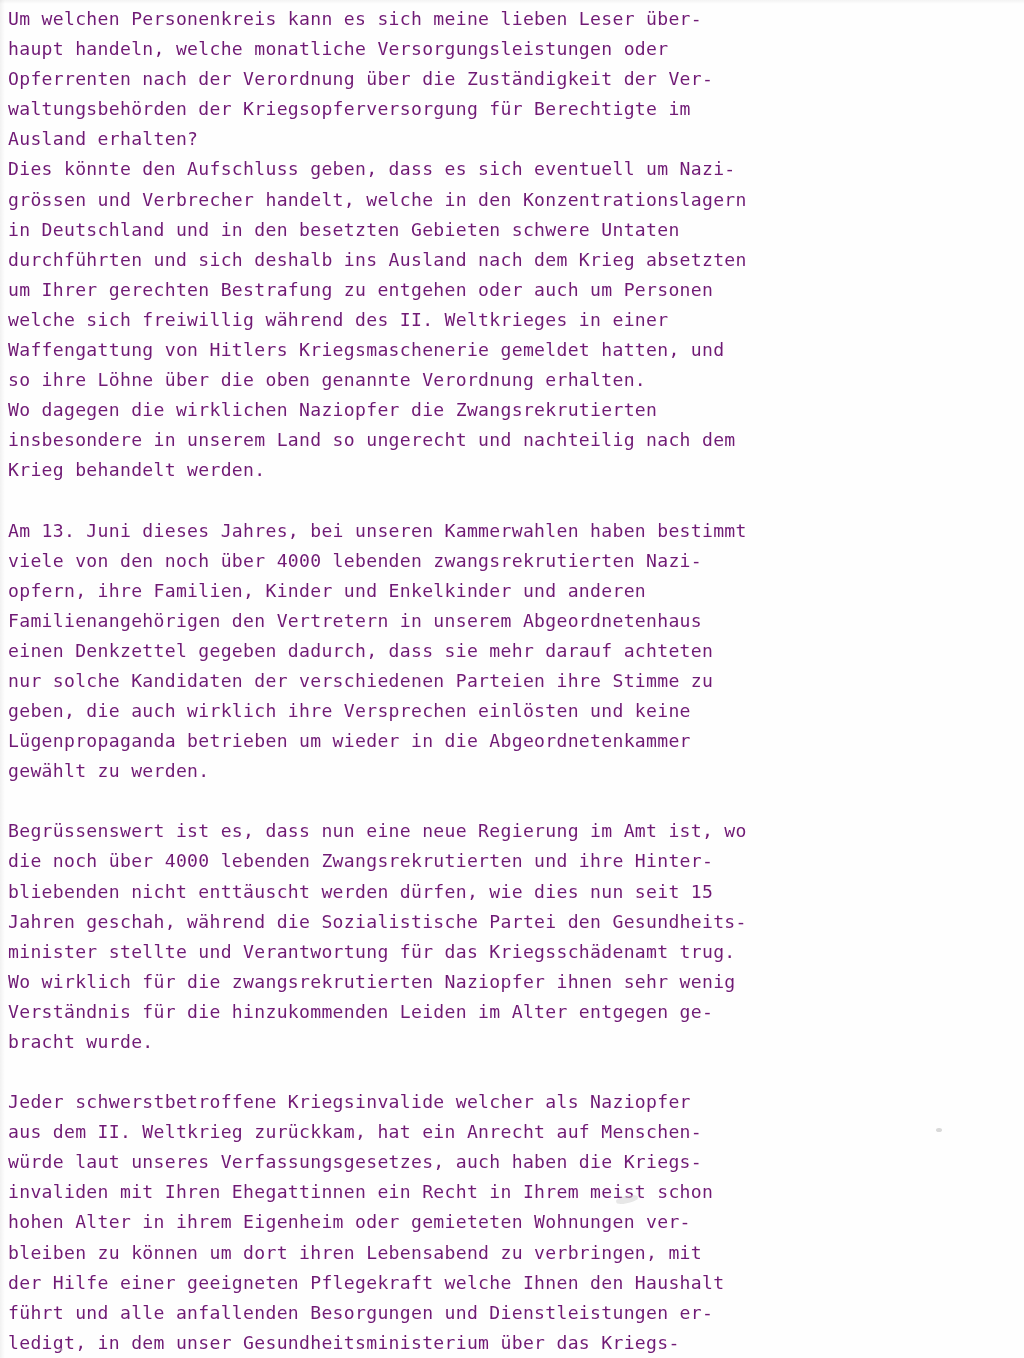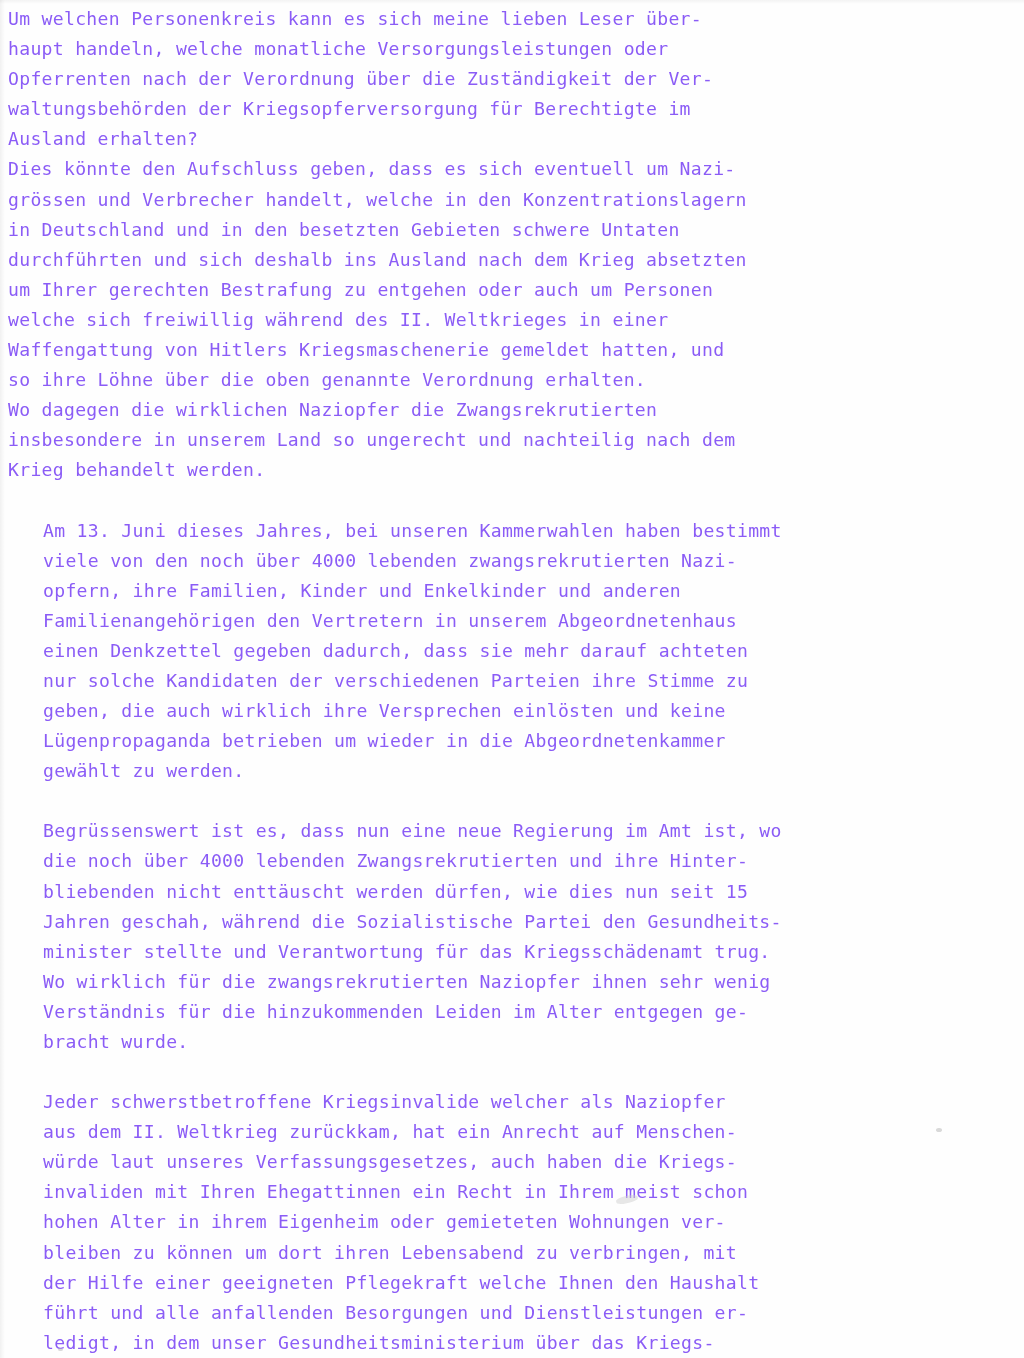--- a/index.html
+++ b/index.html
@@ -21,28 +21,27 @@
     top: 4px;
     width: 1008px;
   }
   .para {
     margin: 0;
     padding: 0;
     font-family: "DejaVu Sans Mono", monospace;
     font-size: 18.1px;
     line-height: 30.1px;
     letter-spacing: 0.3px;
-    color: #8b5cf6;
+    color: #701a75;
     white-space: pre-wrap;
     word-break: normal;
     text-rendering: optimizeLegibility;
   }
   .para.gap {
     margin-top: 30px;
-    margin-left: 35px;
   }
   
   .speck {
     position: absolute;
     background: #b9b9b9;
     border-radius: 50%;
     opacity: .55;
   }
   .smudge {
     position: absolute;

